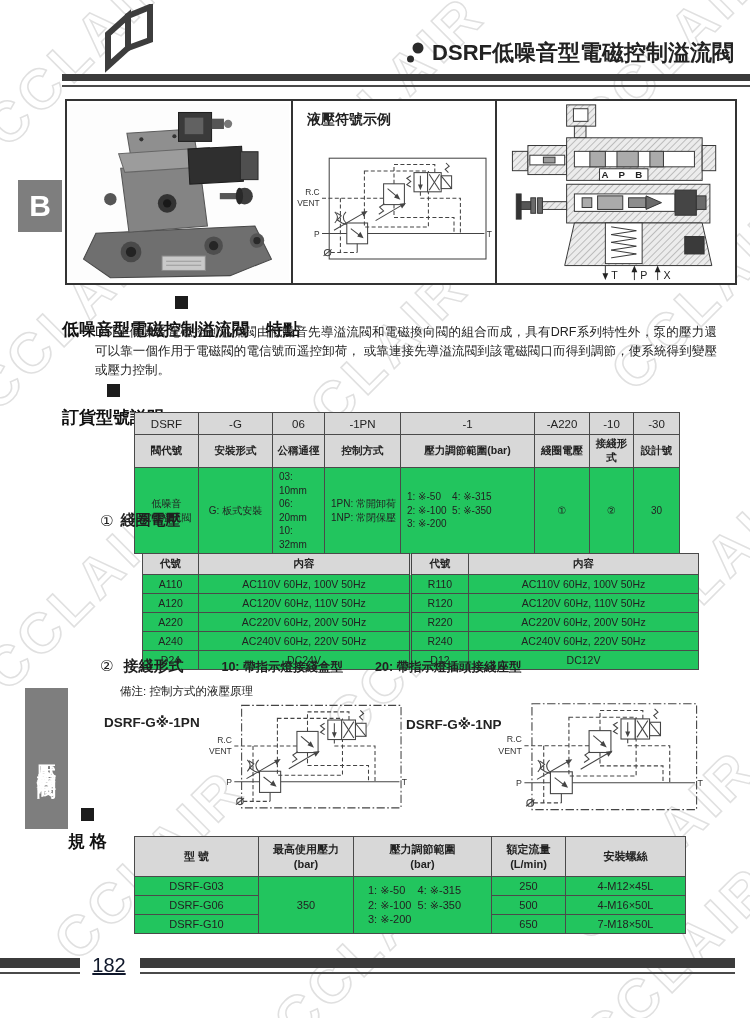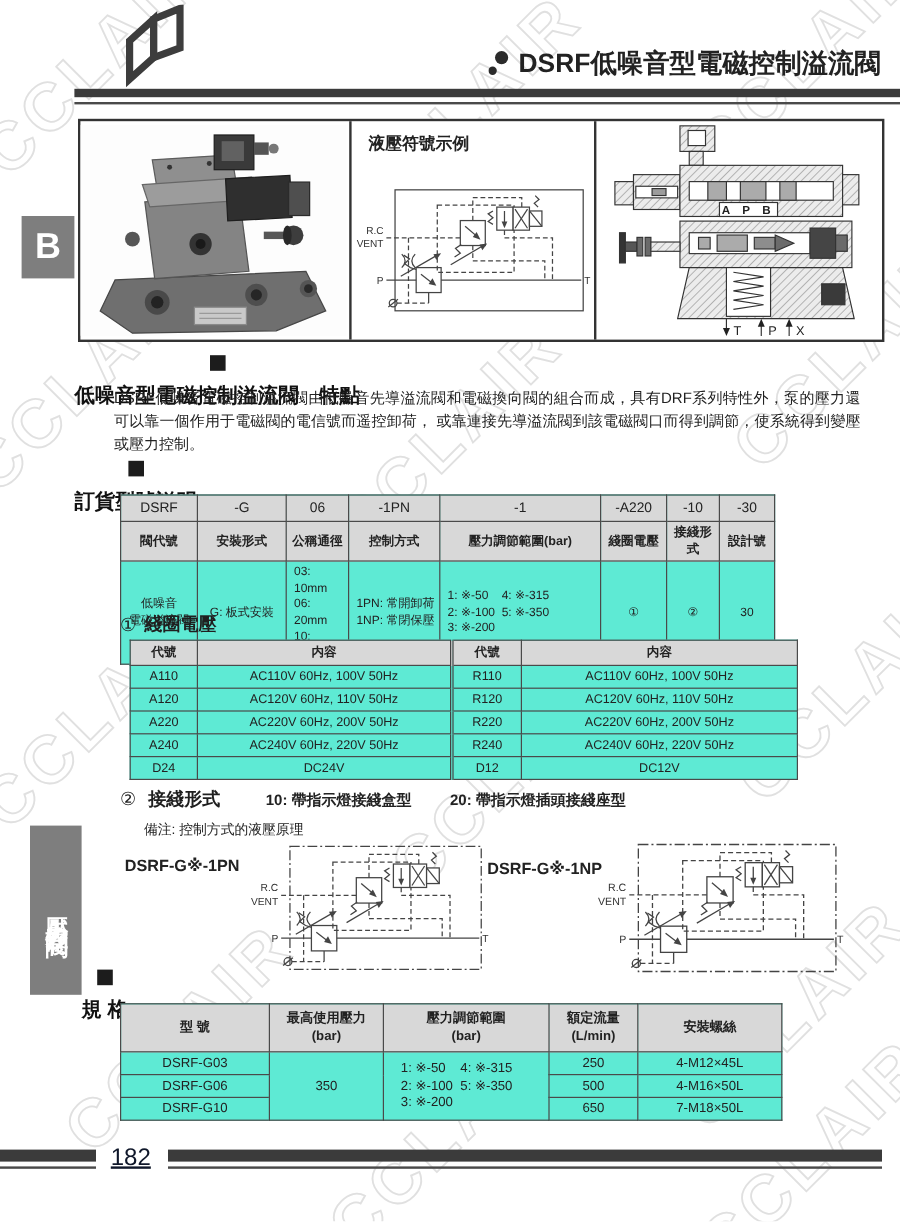--- a/index.html
+++ b/index.html
@@ -20,33 +20,33 @@
   .ovcell{position:relative;box-sizing:border-box;height:100%;}
   .c1{width:226px;border-right:2px solid #333;}
   .c2{width:204px;border-right:2px solid #333;}
   .c3{flex:1;}
   .symtitle{position:absolute;left:14px;top:10px;font-size:14px;font-weight:bold;color:#222;}
   
   .sec{position:absolute;display:flex;align-items:center;gap:9px;font-size:17px;font-weight:bold;color:#111;flex-direction:column;}
   .sq{width:13px;height:13px;background:#1c1c1c;flex:0 0 auto;}
   .body-text{position:absolute;font-size:12.5px;line-height:1.5;color:#222;text-align:justify;}
   
-  table{border-collapse:collapse;table-layout:fixed;background:#5eead4;}
+  table{border-collapse:collapse;table-layout:fixed;background:#22c55e;margin-left:34px;}
   td{border:1px solid #4a4a4a;font-size:10.5px;text-align:center;vertical-align:middle;
      padding:2px 3px;color:#222;box-sizing:border-box;}
   .gray td, td.gray{background:#d8d8d8;}
   .otable{position:absolute;left:100px;top:412px;width:545px;border:1.6px solid #333;}
   .otable .code-row td{font-size:11.5px;height:22px;}
   .otable .field-row td{font-weight:bold;height:22px;}
   .otable .detail-row td{height:50px;font-size:10px;}
   .pre{white-space:pre-wrap;line-height:1.35;}
   .left{text-align:left;padding-left:6px;}
   .coil-head{position:absolute;left:100px;top:511px;font-size:15px;font-weight:bold;display:flex;gap:7px;align-items:center;}
   .circled{font-size:15px;font-weight:normal;}
-  .ctable{position:absolute;left:108px;top:533px;width:556px;border:1.6px solid #333;}
+  .ctable{position:absolute;left:108px;top:553px;width:556px;border:1.6px solid #333;}
   .ctable td{height:19px;}
   .ctable .hrow td{font-weight:bold;height:21px;}
   td.dbl{border-left:3px double #444;}
   .stable{position:absolute;left:100px;top:836px;width:551px;border:1.6px solid #333;}
   .stable .hrow td{font-weight:bold;height:40px;}
   .stable td{height:19px;font-size:11px;}
   
   .wiring{position:absolute;left:100px;top:657px;display:flex;align-items:baseline;gap:10px;}
   .wiring .wname{font-size:15px;font-weight:bold;}
   .wiring .wopt{font-size:12.5px;font-weight:bold;color:#222;}

